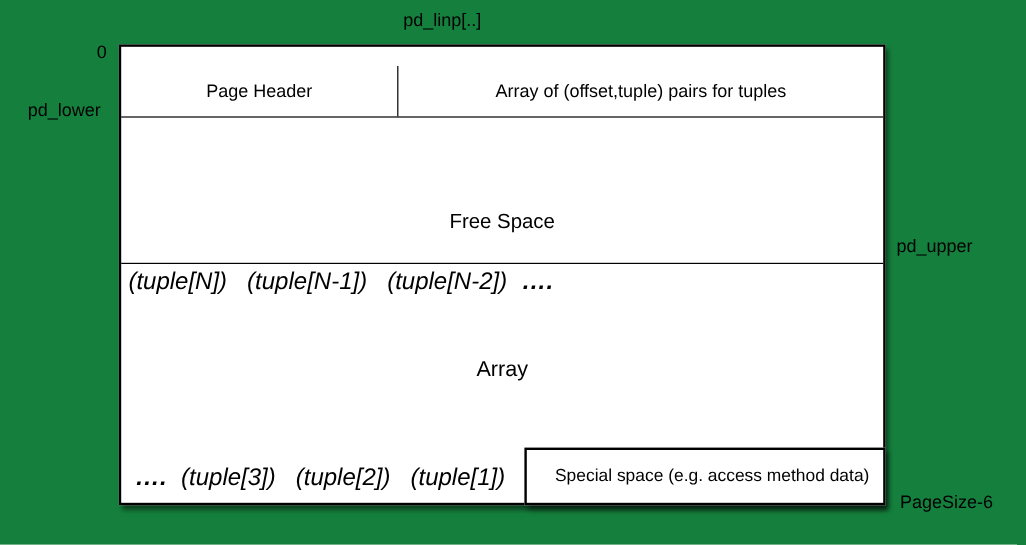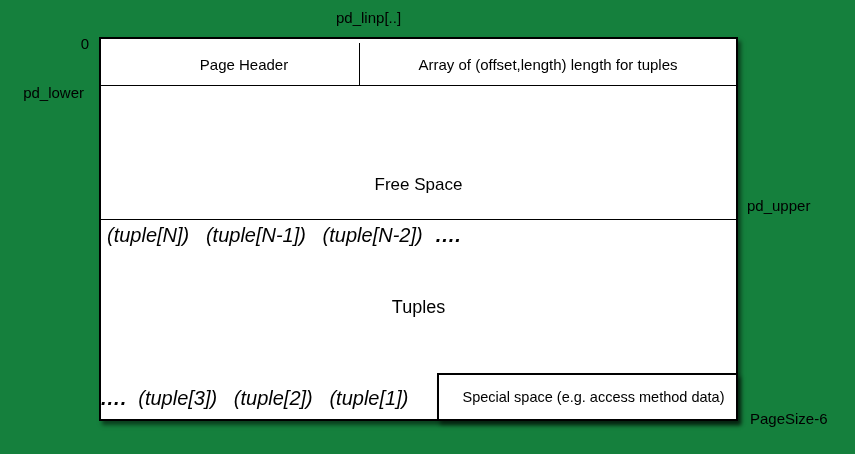--- a/index.html
+++ b/index.html
@@ -35,26 +35,25 @@
     width: 639px;
     height: 384px;
     box-sizing: border-box;
     border: 2px solid #000000;
     background: #ffffff;
     box-shadow: 3px 4px 4px rgba(0,0,0,0.5);
   }
 
   .header-row {
     position: absolute;
-    top: 4px; left: 0; right: 0;
+    top: 16px; left: 0; right: 0;
     height: 43px;
     box-sizing: border-box;
     border-bottom: 1.5px solid #000000;
     display: flex;
-    padding-left: 28px;
   }
   .header-cell {
     display: flex;
     align-items: center;
     justify-content: center;
     font-size: 15px;
     box-sizing: border-box;
   }
   .cell-page-header {
     width: 231px;
@@ -81,20 +80,21 @@
     position: absolute;
     font-size: 20px;
     line-height: 17px;
     white-space: pre;
     font-style: italic;
   }
   .tuple-row-top { top: 188px; left: 6px; }
   .tuple-row-bottom {
     top: 351px; left: 0;
     width: 320px;
+    text-align: right;
   }
   .dots { font-weight: bold; letter-spacing: 1px; }
   .dots-trailing { margin-left: 13px; }
   .dots-leading  { margin-right: 11px; }
 
   .tuples-label {
     position: absolute;
     top: 257px; left: 0; right: 0;
     text-align: center;
     font-size: 18px;
@@ -125,30 +125,30 @@
   <div class="outside-label lbl-pd-linp">pd_linp[..]</div>
   <div class="outside-label lbl-zero">0</div>
   <div class="outside-label lbl-pd-lower">pd_lower</div>
   <div class="outside-label lbl-pd-upper">pd_upper</div>
   <div class="outside-label lbl-pagesize">PageSize-6</div>
 
   <div class="page-box">
 
     <div class="header-row">
       <div class="header-cell cell-page-header">Page Header</div>
-      <div class="header-cell cell-item-array">Array of (offset,length) length for tuples</div>
+      <div class="header-cell cell-item-array">Array of (offset,tuple) pairs for tuples</div>
     </div>
 
     <div class="free-space-label">Free Space</div>
 
     <div class="divider-upper"></div>
 
     <div class="tuple-row tuple-row-top"><span>(tuple[N])   (tuple[N-1])   (tuple[N-2])</span><span class="dots dots-trailing">....</span></div>
 
-    <div class="tuples-label">Tuples</div>
+    <div class="tuples-label">Array</div>
 
     <div class="tuple-row tuple-row-bottom"><span class="dots dots-leading">....</span><span>(tuple[3])   (tuple[2])   (tuple[1])</span></div>
 
     <div class="special-box">Special space (e.g. access method data)</div>
 
   </div>
 
 </div>
 
 </body></html>

